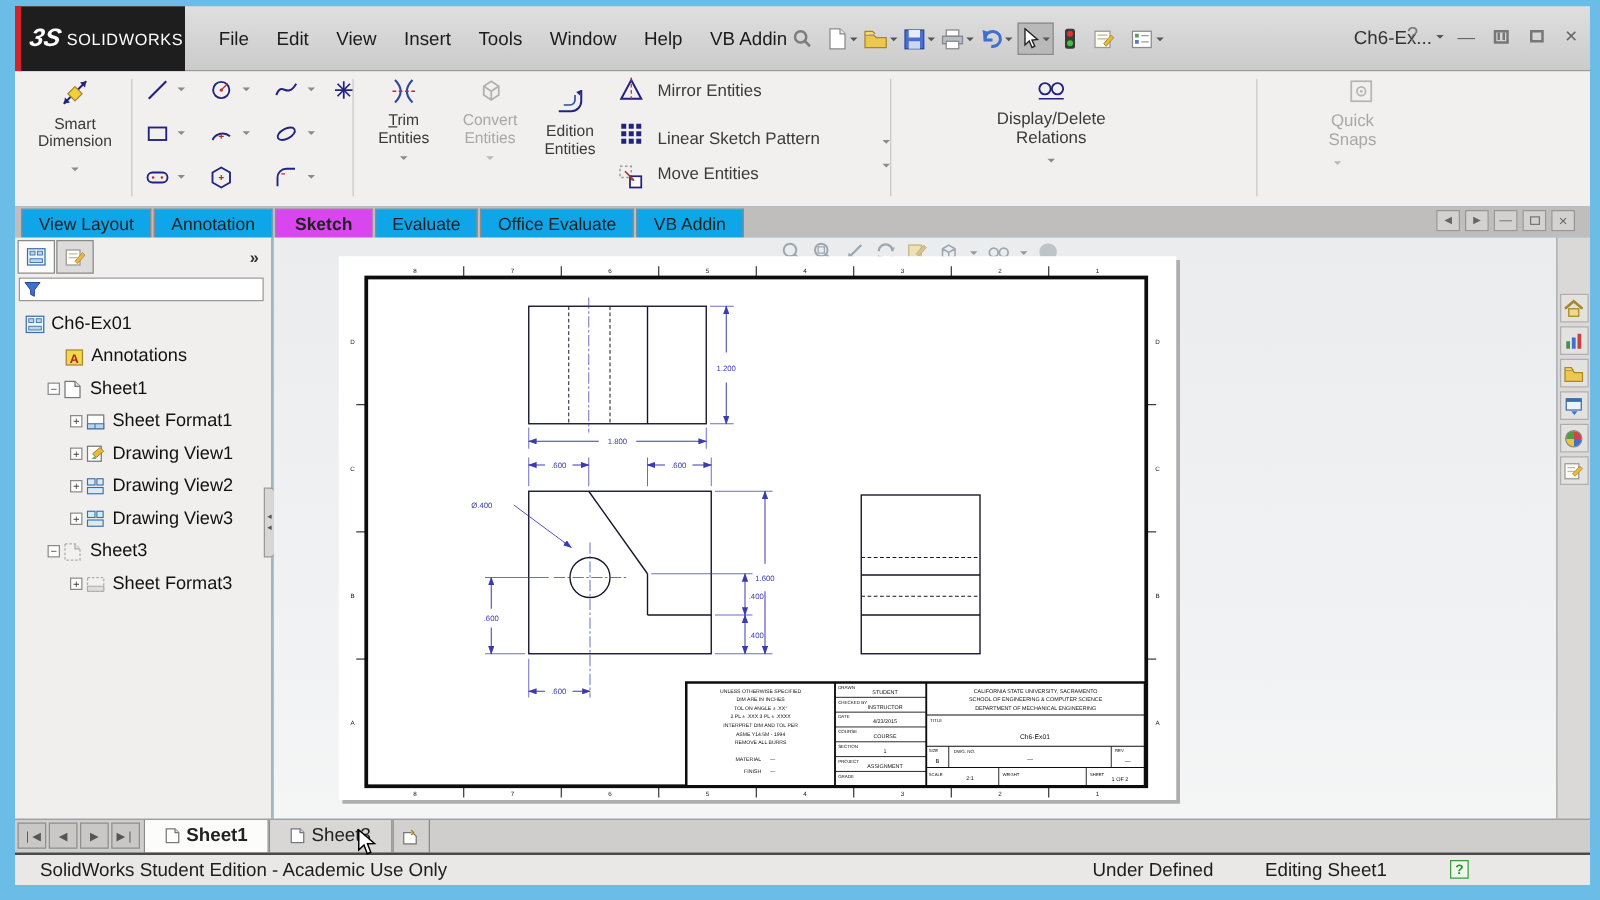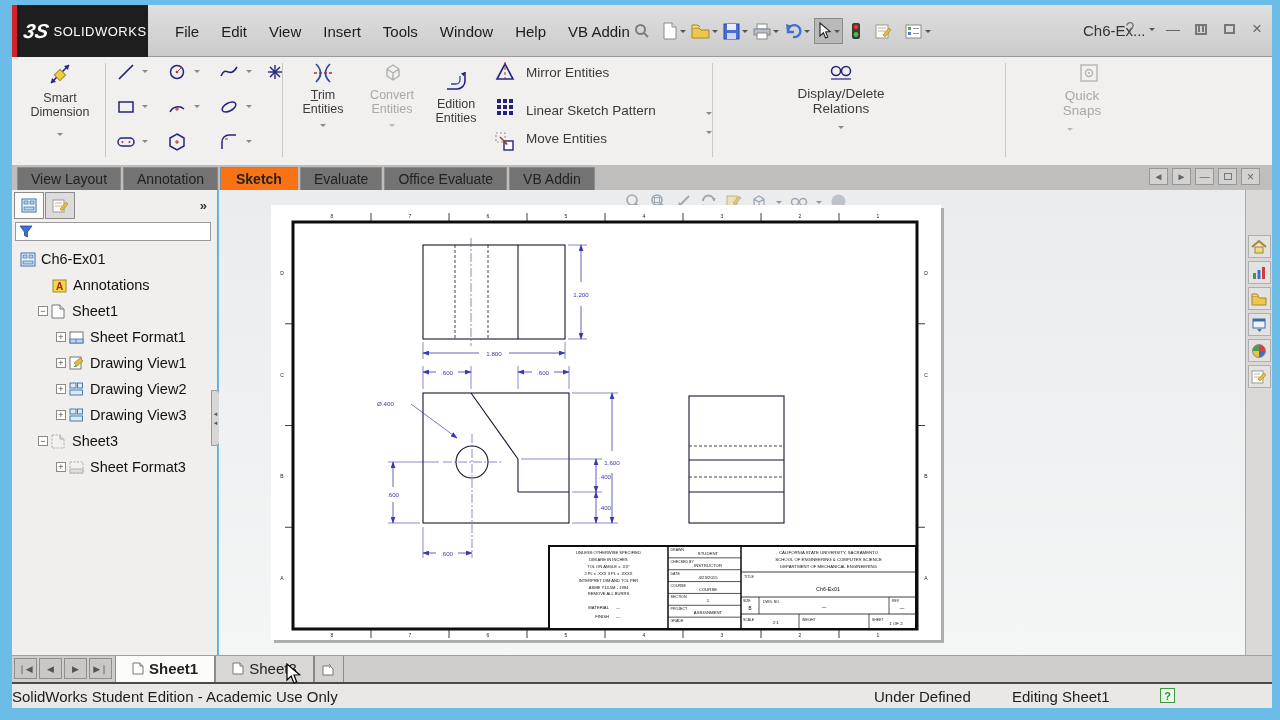--- a/index.html
+++ b/index.html
@@ -38,23 +38,23 @@
   .rlabel { font-size:12.5px; color:#3a3a3a; }
   .rlabel.dis { color:#a8a8a8; }
   .bigbtn { position:absolute; text-align:center; }
   .rcaret { width:0; height:0; border:3.5px solid transparent; border-top-color:#8a8a8a; }
   .sk-ico { position:absolute; width:20px; height:20px; }
   .underl { text-decoration:underline; }
 
   
   .tabbar { left:12px; top:165px; width:1260px; height:25px; background:#bfbebd; }
   .cmdtabs { position:absolute; left:5px; top:2px; display:flex; }
-  .ctab { font-size:14px; color:#222; background:#737373; border:1px solid #8b8b8b;
+  .ctab { font-size:14px; color:#222; background:#0ea5e9; border:1px solid #8b8b8b;
     border-bottom:none; padding:3px 13px 4px; margin-right:2px; }
-  .ctab.active { background:#f97316; font-weight:bold; padding:3px 15px 5px; }
+  .ctab.active { background:#d946ef; font-weight:bold; padding:3px 15px 5px; }
   .docwin-btns { position:absolute; right:12px; top:3px; display:flex; gap:4px; }
   .dwb { width:19px; height:17px; background:#d3d2d1; border:1px solid #979797; color:#666;
     font-size:10px; display:flex; align-items:center; justify-content:center; }
 
   
   .leftpanel { left:12px; top:190px; width:206px; height:465px; background:#f0efee;
     border-right:1px solid #9a9a9a; }
   .fm-tabs { position:absolute; left:2px; top:2px; display:flex; }
   .fmtab { width:30px; height:27px; border:1px solid #8b8b8b; background:#dddcdb;
     display:flex; align-items:center; justify-content:center; margin-right:1px; }
@@ -96,21 +96,21 @@
   .stabs { position:absolute; left:103px; top:0; display:flex; height:27px; }
   .stab { display:flex; align-items:center; gap:5px; font-size:15px; color:#222;
     background:#d8d7d6; border:1px solid #8b8b8b; border-top:none; padding:0 16px 2px; }
   .stab.active { background:#fcfcfb; font-weight:bold; }
   .addtab { width:30px; background:#d2d1d0; border:1px solid #8b8b8b; border-top:none;
     display:flex; align-items:center; justify-content:center; }
 
   
   .statusbar { left:12px; top:682px; width:1260px; height:26px; background:#e9e8e7;
     border-top:2px solid #4a4a4a; font-size:15px; color:#1d1d1d; }
-  .statusbar .ltext { position:absolute; left:0; top:4px; }
+  .statusbar .ltext { position:absolute; left:20px; top:4px; }
   .statusbar .ud { position:absolute; left:862px; top:4px; }
   .statusbar .es { position:absolute; left:1000px; top:4px; }
   .qmark { position:absolute; left:1148px; top:4px; width:15px; height:15px; border:1px solid #3d9b3d;
     background:#eef7ee; color:#2f8f2f; font-size:11px; font-weight:bold; text-align:center;
     line-height:14px; }
 
   .cursor { left:283px; top:663px; width:20px; height:22px; z-index:50; }
 </style>
 </head>
 <body>

